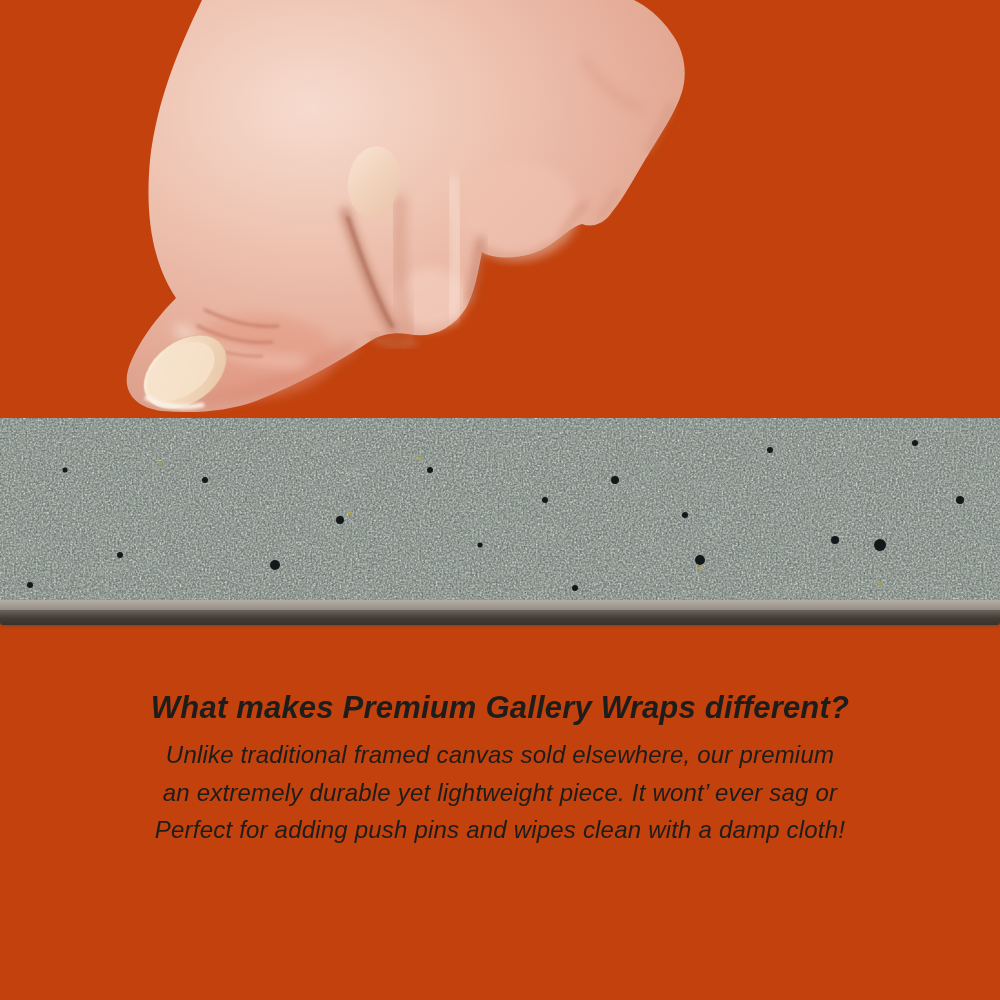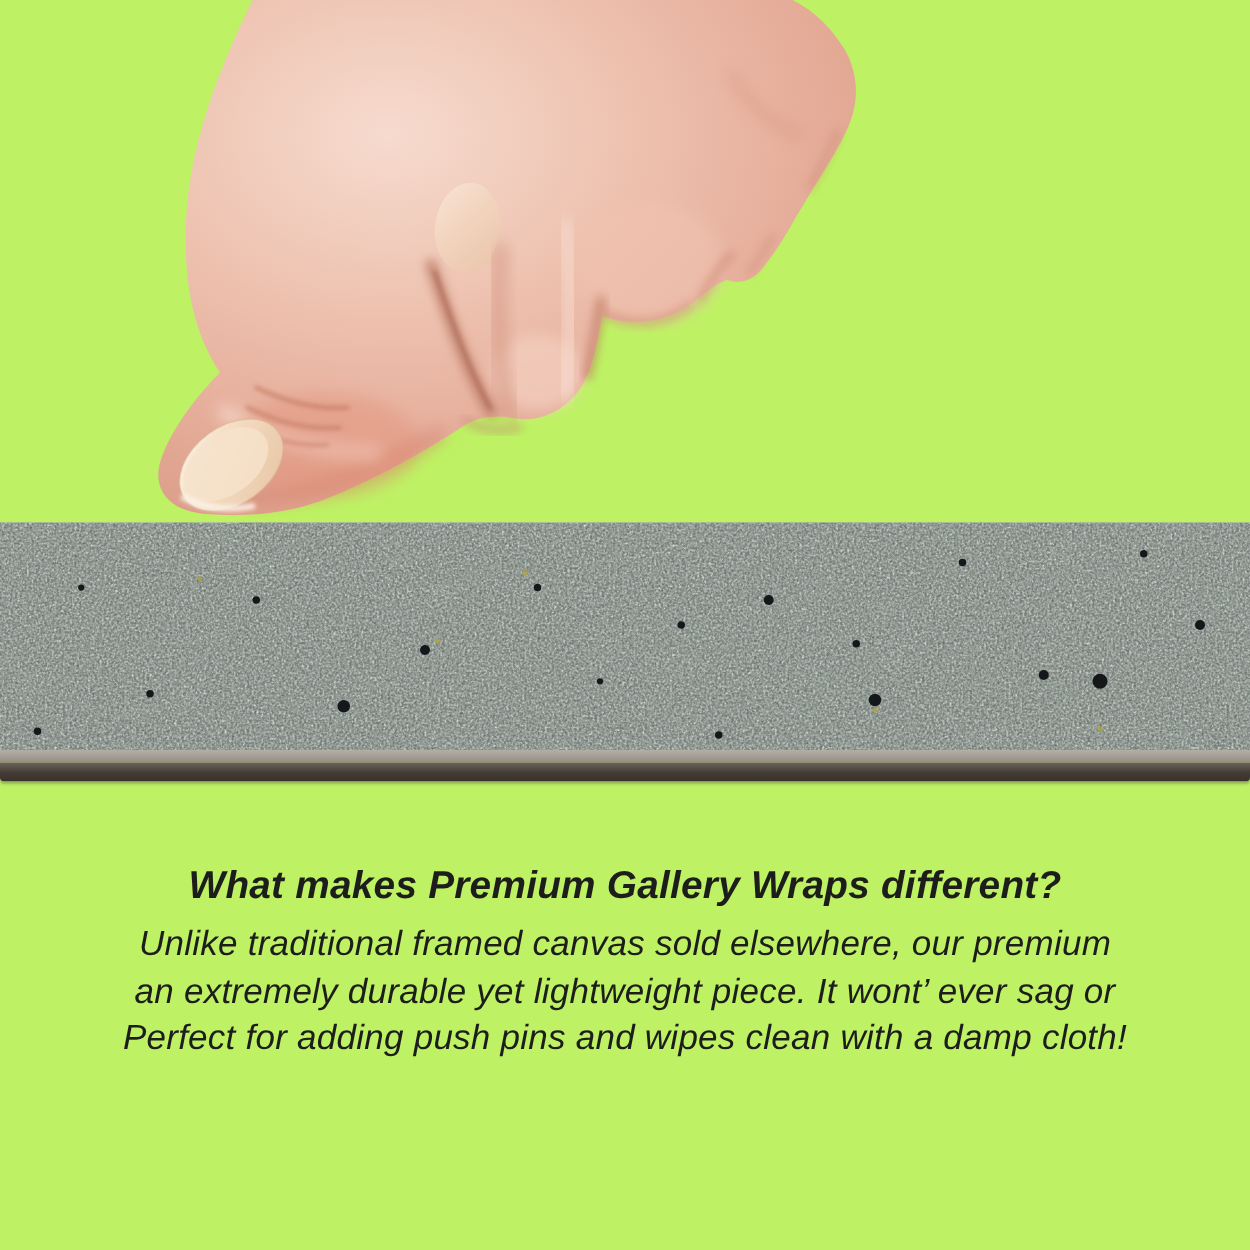--- a/index.html
+++ b/index.html
@@ -1,17 +1,17 @@
 <!DOCTYPE html>
 <html><head>
 <meta charset="utf-8">
 <style>
   html,body{margin:0;padding:0;background:#ffffff;}
   body{width:1000px;height:1000px;overflow:hidden;font-family:"Liberation Sans",sans-serif;}
-  .stage{position:relative;width:1000px;height:1000px;background:#bef264;}
+  .stage{position:relative;width:1000px;height:1000px;background:#c2410c;}
 
   
   .hero{position:absolute;left:0;top:0;width:1000px;height:418px;overflow:hidden;}
   .hero svg{position:absolute;left:0;top:0;}
 
   
   .strip{position:absolute;left:0;top:418px;width:1000px;height:207px;}
   .strip-face{
     position:relative;width:1000px;height:182px;overflow:hidden;
     background:
@@ -37,21 +37,21 @@
     box-shadow:0 2px 2px rgba(80,70,60,.35);
   }
 
   
   .copy{position:absolute;left:0;top:660px;width:1000px;text-align:center;color:#1d1d1b;}
   .headline{
     margin:30px 0 10px 0;
     font-size:31px;font-style:italic;font-weight:700;letter-spacing:.2px;
   }
   .body-line{
-    margin:0;font-size:28px;font-style:italic;font-weight:400;
+    margin:0;font-size:24px;font-style:italic;font-weight:400;
     line-height:37.5px;letter-spacing:.2px;
   }
 </style>
 </head>
 <body>
 
 <div class="stage">
 
   <div class="hero">
     <svg width="1000" height="418" viewBox="0 0 1000 418">

